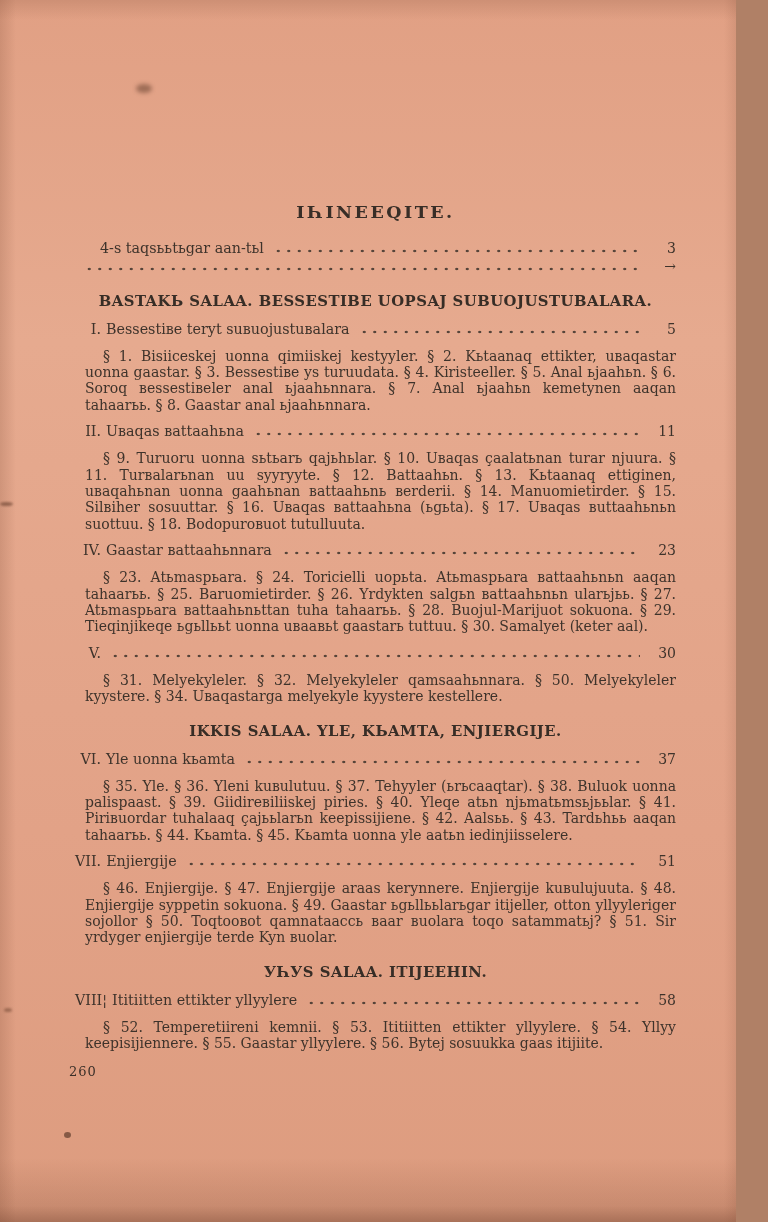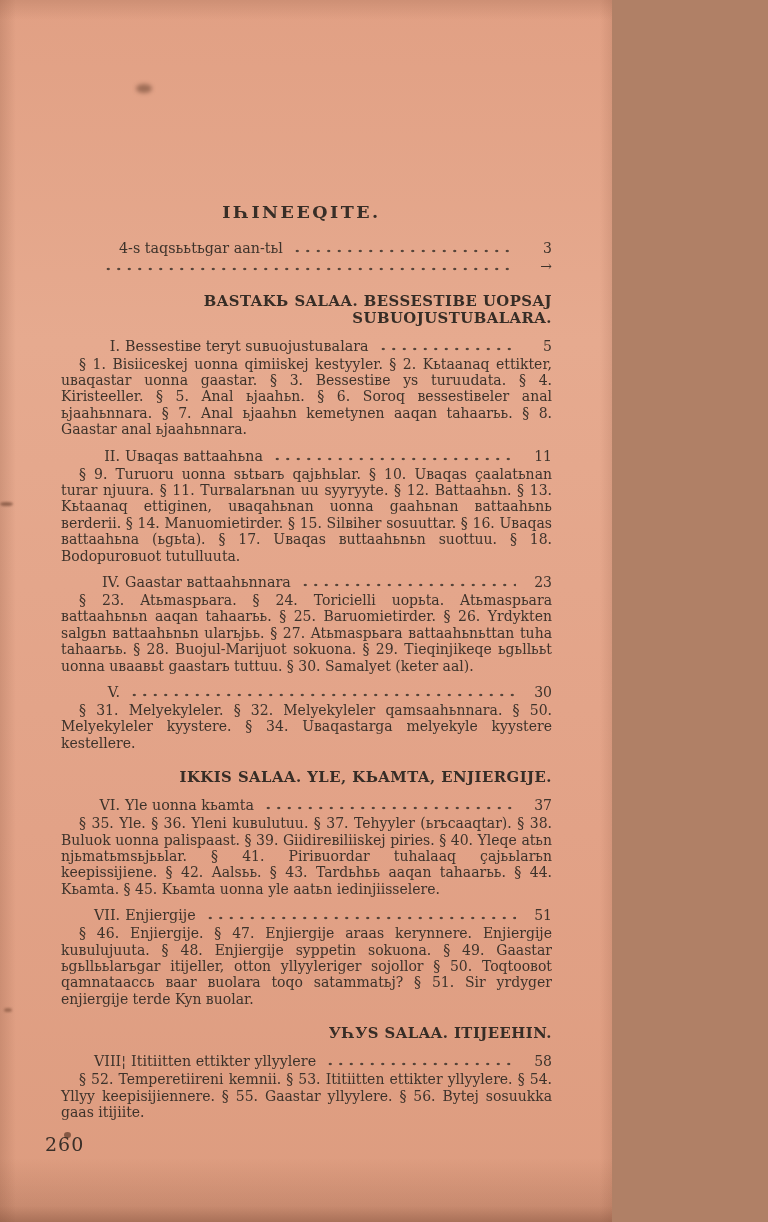--- a/index.html
+++ b/index.html
@@ -1,57 +1,57 @@
 <!DOCTYPE html>
 <html><head>
 <meta charset="utf-8">
 <style>
   * { margin:0; padding:0; box-sizing:border-box; }
   html, body { width:768px; background:#b08066; }
   .page {
     position:relative;
-    width:612px; height:1222px; overflow:hidden;
+    width:736px; height:1222px; overflow:hidden;
     font-family:"DejaVu Serif","Liberation Serif",serif;
     color:#3e332b;
     background:
       linear-gradient(90deg, rgba(120,70,48,.20) 0, rgba(120,70,48,0) 16px),
       linear-gradient(270deg, rgba(120,70,48,.14) 0, rgba(120,70,48,0) 12px),
       linear-gradient(0deg, rgba(92,48,30,.40) 0, rgba(92,48,30,.16) 16px, rgba(92,48,30,0) 64px),
       linear-gradient(180deg, rgba(105,58,38,.16) 0, rgba(105,58,38,0) 20px),
       linear-gradient(180deg, #e1a084 0%, #e6aa8f 28%, #e2a287 68%, #dd9c7f 100%);
-    padding:202px 60px 0 51px;
+    padding:202px 60px 0 75px;
   }
   .doc-title {
     text-align:center; font-weight:bold;
     font-size:17.5px; letter-spacing:2.5px;
     margin-bottom:18px; color:#382e27;
   }
-  .toc-line { display:flex; align-items:flex-end; font-size:14.3px; line-height:17px;margin-left:43px; }
+  .toc-line { display:flex; align-items:flex-end; font-size:14.3px; line-height:17px; }
   .numeral { flex:0 0 26px; text-align:right; white-space:nowrap; }
   .etitle { margin-left:5px; white-space:nowrap; }
   .flabel { margin-left:25px; white-space:nowrap; }
   .leader {
     flex:1 1 auto; align-self:flex-end;
     height:6px; margin:0 6px 3px 9px;
     background-image:radial-gradient(circle, rgba(62,51,43,.85) 1.1px, rgba(62,51,43,0) 1.6px);
     background-size:10.5px 6px; background-repeat:repeat-x;
   }
   .pageno { flex:0 0 30px; text-align:right; font-size:14px; }
   .front { margin-bottom:6px; }
   .front .toc-line { margin-bottom:0.5px; }
   .section-heading {
-    text-align:right; font-size:14.8px; font-weight:bold;
+    text-align:center; font-size:14.8px; font-weight:bold;
     letter-spacing:.5px; margin:17px 0 12px; color:#372d26;
   }
   .entry { margin-bottom:10px; }
   .detail {
     font-size:14px; line-height:16.4px; text-align:justify;
-    margin:1px 0 0 10px; text-indent:18px;
+    margin:10px 0 0 10px; text-indent:18px;
   }
-  .folio { font-size:19px; letter-spacing:1px; margin:12px 0 0 -6px; color:#3a2f28; }
+  .folio { font-size:13px; letter-spacing:1px; margin:12px 0 0 -6px; color:#3a2f28; }
   .artifact { position:absolute; border-radius:50%; pointer-events:none; }
   .smudge-top { left:136px; top:84px; width:16px; height:9px; background:rgba(92,55,38,.5); filter:blur(2px); }
   .tick-1 { left:0; top:502px; width:13px; height:4px; background:rgba(80,44,28,.5); filter:blur(1px); }
   .tick-2 { left:4px; top:1008px; width:8px; height:4px; background:rgba(80,44,28,.4); filter:blur(1px); }
   .speck-1 { left:64px; top:1132px; width:7px; height:6px; background:rgba(60,32,20,.55); filter:blur(.5px); }
 </style>
 </head>
 <body>
 
 <div class="page">

